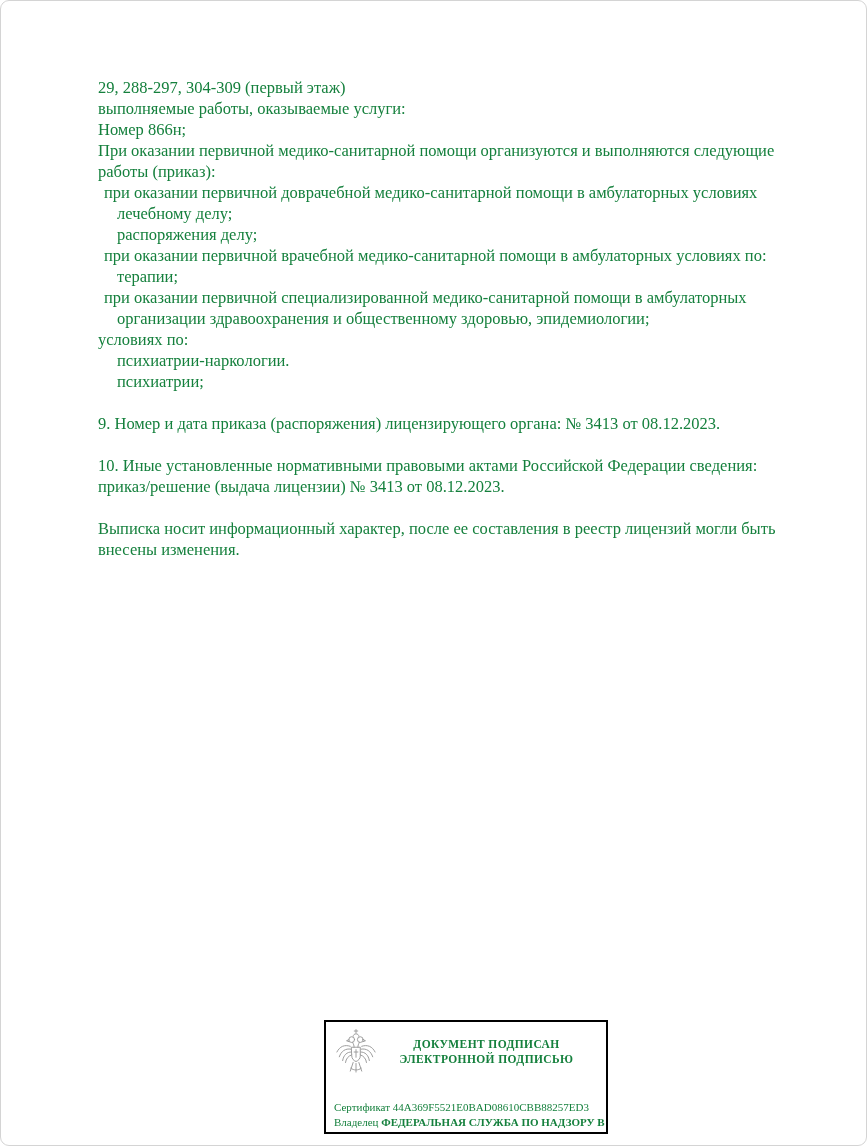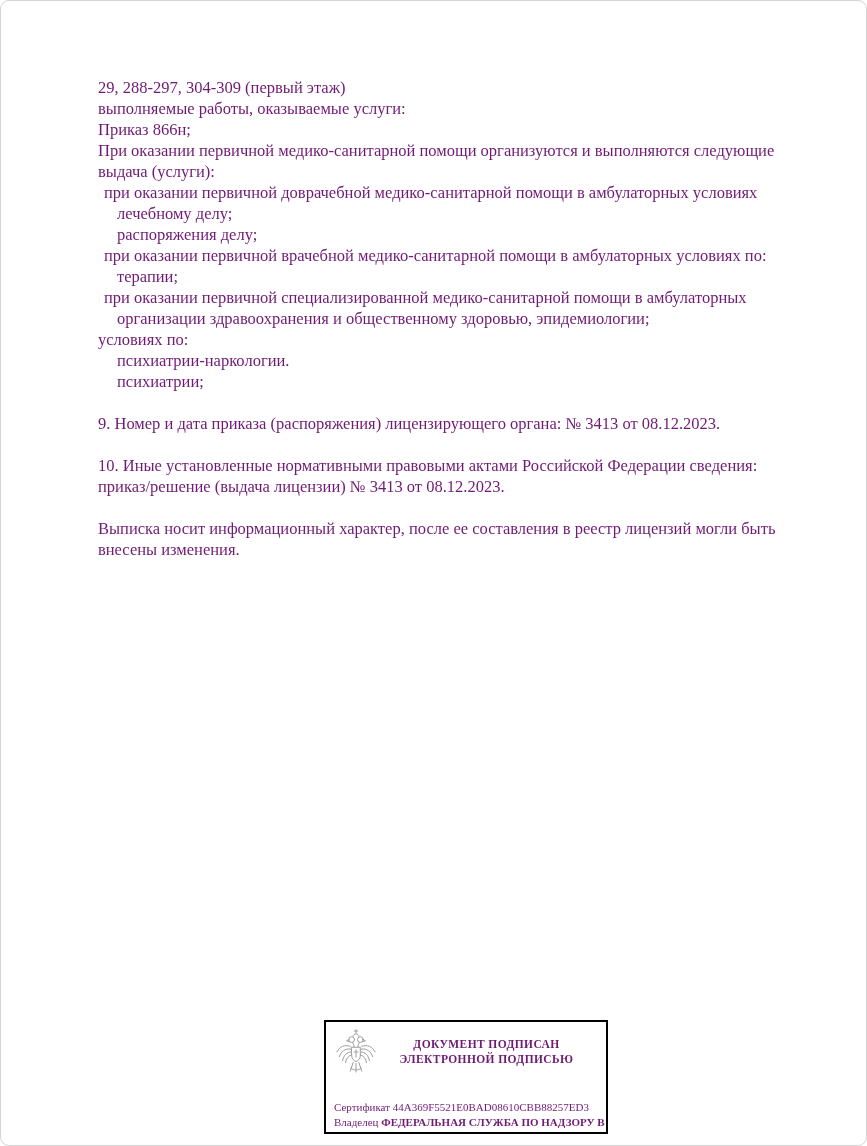--- a/index.html
+++ b/index.html
@@ -9,21 +9,21 @@
   }
   .page {
     position: relative;
     width: 867px;
     height: 1146px;
     box-sizing: border-box;
     background: #ffffff;
     border: 1px solid #d4d4d4;
     border-radius: 9px;
     font-family: "Liberation Serif", "DejaVu Serif", serif;
-    color: #701a75;
+    color: #15803d;
     overflow: hidden;
     text-decoration: underline;
   }
   .doc-text {
     position: absolute;
     left: 97px;
     top: 76px;
     width: 760px;
     font-size: 16.5px;
     line-height: 21px;
@@ -77,23 +77,23 @@
   .stamp-line b { font-weight: bold; }
 </style>
 </head>
 <body>
 
 <div class="page">
 
   <div class="doc-text" id="doc-text">
       <div class="line indent-0">29, 288-297, 304-309 (первый этаж)</div>
       <div class="line indent-0">выполняемые работы, оказываемые услуги:</div>
-      <div class="line indent-0">Приказ 866н;</div>
+      <div class="line indent-0">Номер 866н;</div>
       <div class="line indent-0">При оказании первичной медико-санитарной помощи организуются и выполняются следующие</div>
-      <div class="line indent-0">выдача (услуги):</div>
+      <div class="line indent-0">работы (приказ):</div>
       <div class="line indent-1">при оказании первичной доврачебной медико-санитарной помощи в амбулаторных условиях</div>
       <div class="line indent-2">лечебному делу;</div>
       <div class="line indent-2">распоряжения делу;</div>
       <div class="line indent-1">при оказании первичной врачебной медико-санитарной помощи в амбулаторных условиях по:</div>
       <div class="line indent-2">терапии;</div>
       <div class="line indent-1">при оказании первичной специализированной медико-санитарной помощи в амбулаторных</div>
       <div class="line indent-2">организации здравоохранения и общественному здоровью, эпидемиологии;</div>
       <div class="line indent-0">условиях по:</div>
       <div class="line indent-2">психиатрии-наркологии.</div>
       <div class="line indent-2">психиатрии;</div>

